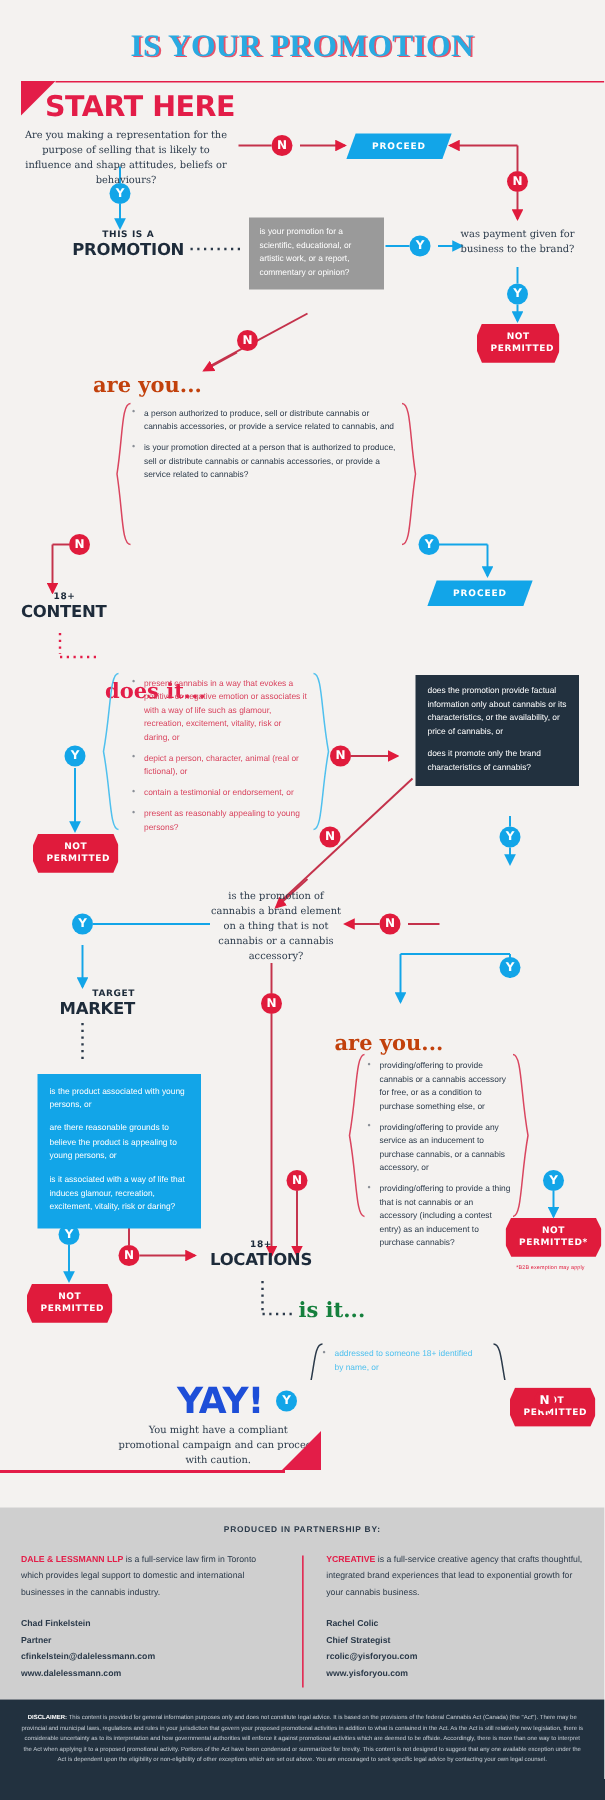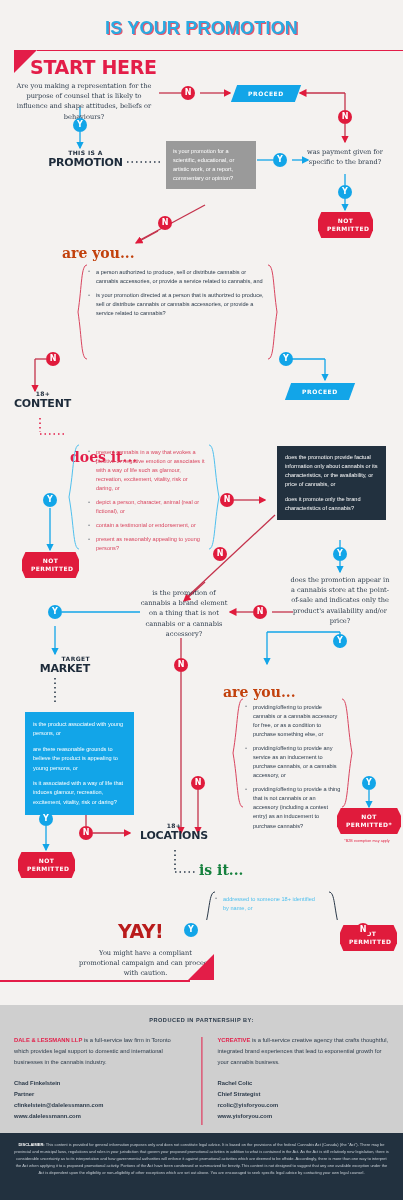--- a/index.html
+++ b/index.html
@@ -12,23 +12,23 @@
   }
   .page { position: relative; width: 403px; height: 1200px; }
 
   
   .header {
     background: #f4f2f0;
     padding: 18px 0 10px 0;
     text-align: center;
   }
   .title-line {
-    font-family: Liberation Sans, sans-serif;
+    font-family: Liberation Serif, serif;
     font-weight: bold;
-    font-size: 18px;
+    font-size: 21px;
     letter-spacing: 0.2px;
     color: #2aaae1;
     line-height: 1.22;
     text-shadow: 1.2px 1.2px 0 #e8536a;
   }
 
   
   .flow {
     position: relative;
     width: 403px;
@@ -130,21 +130,21 @@
     font-family: "DejaVu Sans", sans-serif; font-weight: bold;
     font-size: 6px; letter-spacing: 0.4px; line-height: 1.35;
     text-align: center; padding: 5px 9px;
     clip-path: polygon(6% 0, 94% 0, 100% 30%, 100% 70%, 94% 100%, 6% 100%, 0 70%, 0 30%);
   }
   .np-note { font-size: 3.6px; color: #e01b3c; letter-spacing: 0.1px; }
 
   
   .yay {
     font-family: "DejaVu Sans", sans-serif; font-weight: bold;
-    font-size: 19px; color: #b91c1c; letter-spacing: -0.5px;
+    font-size: 24px; color: #1d4ed8; letter-spacing: -0.5px;
   }
 
   
   .flag-tl {
     width: 0; height: 0;
     border-top: 23px solid #e31d48;
     border-right: 23px solid transparent;
   }
   .flag-br {
     width: 0; height: 0;
@@ -275,42 +275,42 @@
         <line x1="140" y1="880" x2="140" y2="918" stroke="#12a5e8" marker-end="url(#ab)"></line>
 
         <line x1="363" y1="887" x2="363" y2="915" stroke="#c4324b" marker-end="url(#ar)"></line>
       </g>
     </svg>
 
     <div class="abs flag-tl" style="left:14px; top:0;"></div>
     <div class="abs hline" style="left:37px; top:0; width:366px;"></div>
 
     <div class="abs start-here" style="left:30px; top:6px;">START HERE</div>
-    <div class="abs serif-q" style="left:14px; top:31px; width:140px;">Are you making a representation for the purpose of counsel that is likely to influence and shape attitudes, beliefs or behaviours?</div>
+    <div class="abs serif-q" style="left:14px; top:31px; width:140px;">Are you making a representation for the purpose of selling that is likely to influence and shape attitudes, beliefs or behaviours?</div>
 
     <div class="abs node n" style="left:181px; top:36px;">N</div>
     <div class="abs node y" style="left:73px; top:68px;">Y</div>
     <div class="abs node n" style="left:338px; top:60px;">N</div>
 
     <div class="abs" style="left:234px; top:32px;">
       <div class="proceed"><span>PROCEED</span></div>
     </div>
 
     <div class="abs" style="left:43px; top:99px; text-align:center; width:85px;">
       <div class="stage-small">THIS IS A</div>
       <div class="stage-big">PROMOTION</div>
     </div>
 
     <div class="abs gray-box" style="left:166px; top:91px;">is  your promotion for  a scientific, educational, or artistic work, or a report, commentary or opinion?</div>
 
     <div class="abs node y" style="left:273px; top:103px;">Y</div>
 
     <div class="abs node n" style="left:158px; top:166px;">N</div>
 
-    <div class="abs serif-q" style="left:305px; top:97px; width:80px;">was payment given for specific to the brand?</div>
+    <div class="abs serif-q" style="left:305px; top:97px; width:80px;">was payment given for business to the brand?</div>
     <div class="abs node y" style="left:338px; top:135px;">Y</div>
     <div class="abs np" style="left:318px; top:162px; width:55px;">NOT PERMITTED</div>
 
     <div class="abs script-h dark" style="left:62px; top:195px;">are you...</div>
     <ul class="abs blist list-dark" style="left:88px; top:218px; width:178px;">
       <li>a person authorized to produce, sell or distribute cannabis or cannabis accessories, or provide a service related to cannabis, and</li>
       <li>is your promotion directed at a person that is authorized to produce, sell or distribute cannabis or cannabis accessories, or provide a service related to cannabis?</li>
     </ul>
 
     <svg class="abs" style="left:76px; top:214px;" width="12" height="96">
@@ -348,21 +348,20 @@
     <div class="abs node n" style="left:220px; top:443px;">N</div>
     <div class="abs node n" style="left:213px; top:497px;">N</div>
     <div class="abs np" style="left:22px; top:502px; width:57px;">NOT PERMITTED</div>
 
     <div class="abs dark-box" style="left:277px; top:396px;">
       <p>does the promotion provide factual information only about cannabis or its characteristics, or the availability, or price of cannabis, or</p>
       <p>does it promote only the brand characteristics of cannabis?</p>
     </div>
     <div class="abs node y" style="left:333px; top:497px;">Y</div>
 
-    <div class="abs serif-q" style="left:288px; top:525px; width:104px;">does the promotion appear in a cannabis store at the point-of-sale and indicates only the product's availability and/or price?</div>
     <div class="abs node n" style="left:253px; top:555px;">N</div>
     <div class="abs node y" style="left:333px; top:584px;">Y</div>
 
     <div class="abs serif-q" style="left:138px; top:538px; width:92px;">is the promotion of cannabis a brand element on a thing that is not cannabis or a cannabis accessory?</div>
     <div class="abs node y" style="left:48px; top:555px;">Y</div>
     <div class="abs node n" style="left:174px; top:608px;">N</div>
 
     <div class="abs" style="left:22px; top:605px; text-align:right; width:68px;">
       <div class="stage-small">TARGET</div>
       <div class="stage-big">MARKET</div>

